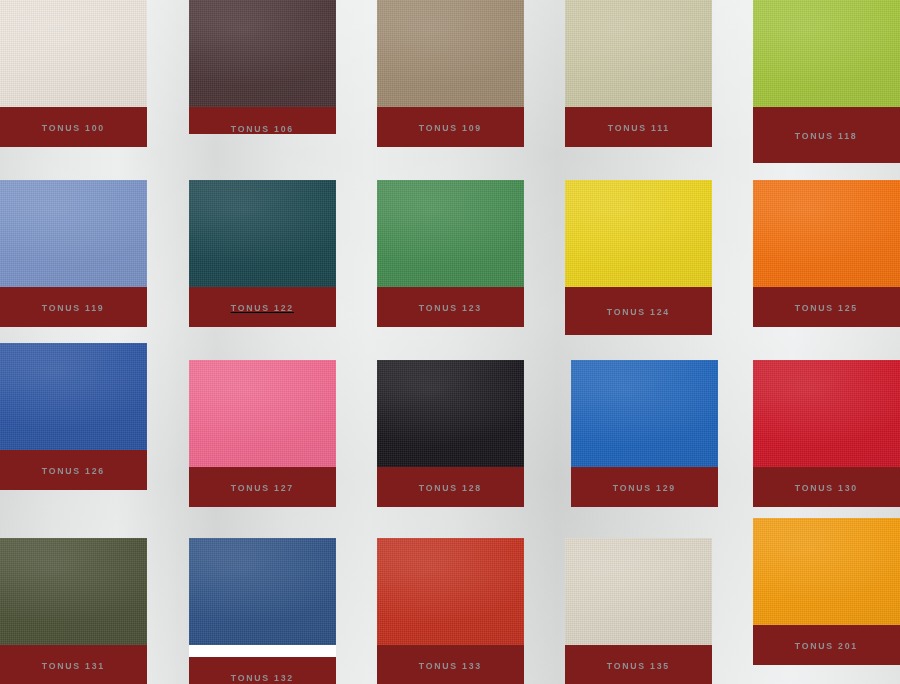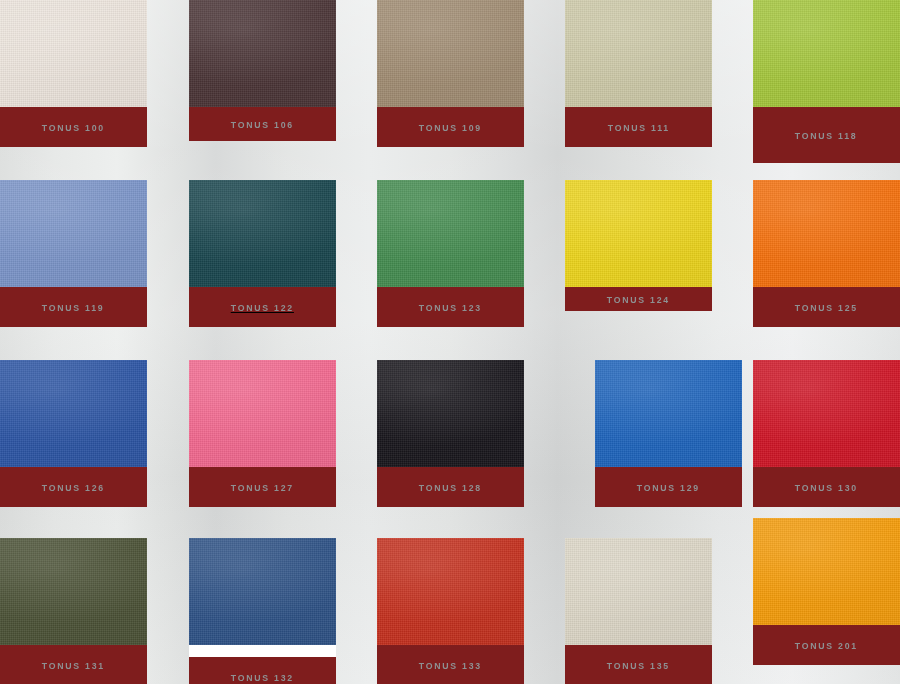--- a/index.html
+++ b/index.html
@@ -126,21 +126,21 @@
   <div id="board-sheen"></div>
   <div id="cards-layer">
       <div class="swatch-card" style="left: 0px; top: 0px;">
         <div class="swatch-color" style="background: rgb(236, 228, 220); height: 107px;"></div>
         <div class="swatch-label-band" style="height: 40px;">
           <span class="swatch-label" style="color: rgb(142, 144, 146);">TONUS 100</span>
         </div>
       </div>
       <div class="swatch-card" style="left: 189px; top: 0px;">
         <div class="swatch-color" style="background: rgb(74, 52, 54); height: 107px;"></div>
-        <div class="swatch-label-band" style="height: 34px;">
+        <div class="swatch-label-band" style="height: 27px; align-items: flex-end;">
           <span class="swatch-label" style="color: rgb(142, 144, 146);">TONUS 106</span>
         </div>
       </div>
       <div class="swatch-card" style="left: 377px; top: 0px;">
         <div class="swatch-color" style="background: rgb(160, 140, 114); height: 107px;"></div>
         <div class="swatch-label-band" style="height: 40px;">
           <span class="swatch-label" style="color: rgb(142, 144, 146);">TONUS 109</span>
         </div>
       </div>
       <div class="swatch-card" style="left: 565px; top: 0px;">
@@ -168,49 +168,49 @@
         </div>
       </div>
       <div class="swatch-card" style="left: 377px; top: 180px;">
         <div class="swatch-color" style="background: rgb(68, 140, 80); height: 107px;"></div>
         <div class="swatch-label-band" style="height: 40px;">
           <span class="swatch-label" style="color: rgb(142, 144, 146);">TONUS 123</span>
         </div>
       </div>
       <div class="swatch-card" style="left: 565px; top: 180px;">
         <div class="swatch-color" style="background: rgb(236, 212, 28); height: 107px;"></div>
-        <div class="swatch-label-band" style="height: 24px;">
+        <div class="swatch-label-band" style="height: 48px;">
           <span class="swatch-label" style="color: rgb(142, 144, 146);">TONUS 124</span>
         </div>
       </div>
       <div class="swatch-card" style="left: 753px; top: 180px;">
         <div class="swatch-color" style="background: rgb(244, 112, 12); height: 107px;"></div>
         <div class="swatch-label-band" style="height: 40px;">
           <span class="swatch-label" style="color: rgb(142, 144, 146);">TONUS 125</span>
         </div>
       </div>
-      <div class="swatch-card" style="left: 0px; top: 360px;">
+      <div class="swatch-card" style="left: 0px; top: 343px;">
         <div class="swatch-color" style="background: rgb(44, 85, 164); height: 107px;"></div>
         <div class="swatch-label-band" style="height: 40px;">
           <span class="swatch-label" style="color: rgb(142, 144, 146);">TONUS 126</span>
         </div>
       </div>
       <div class="swatch-card" style="left: 189px; top: 360px;">
         <div class="swatch-color" style="background: rgb(242, 104, 143); height: 107px;"></div>
         <div class="swatch-label-band" style="height: 40px;">
           <span class="swatch-label" style="color: rgb(142, 144, 146);">TONUS 127</span>
         </div>
       </div>
       <div class="swatch-card" style="left: 377px; top: 360px;">
         <div class="swatch-color" style="background: rgb(24, 22, 28); height: 107px;"></div>
         <div class="swatch-label-band" style="height: 40px;">
           <span class="swatch-label" style="color: rgb(142, 144, 146);">TONUS 128</span>
         </div>
       </div>
-      <div class="swatch-card" style="left: 595px; top: 360px;">
+      <div class="swatch-card" style="left: 571px; top: 360px;">
         <div class="swatch-color" style="background: rgb(30, 100, 188); height: 107px;"></div>
         <div class="swatch-label-band" style="height: 40px;">
           <span class="swatch-label" style="color: rgb(142, 144, 146);">TONUS 129</span>
         </div>
       </div>
       <div class="swatch-card" style="left: 753px; top: 360px;">
         <div class="swatch-color" style="background: rgb(207, 21, 38); height: 107px;"></div>
         <div class="swatch-label-band" style="height: 40px;">
           <span class="swatch-label" style="color: rgb(142, 144, 146);">TONUS 130</span>
         </div>

